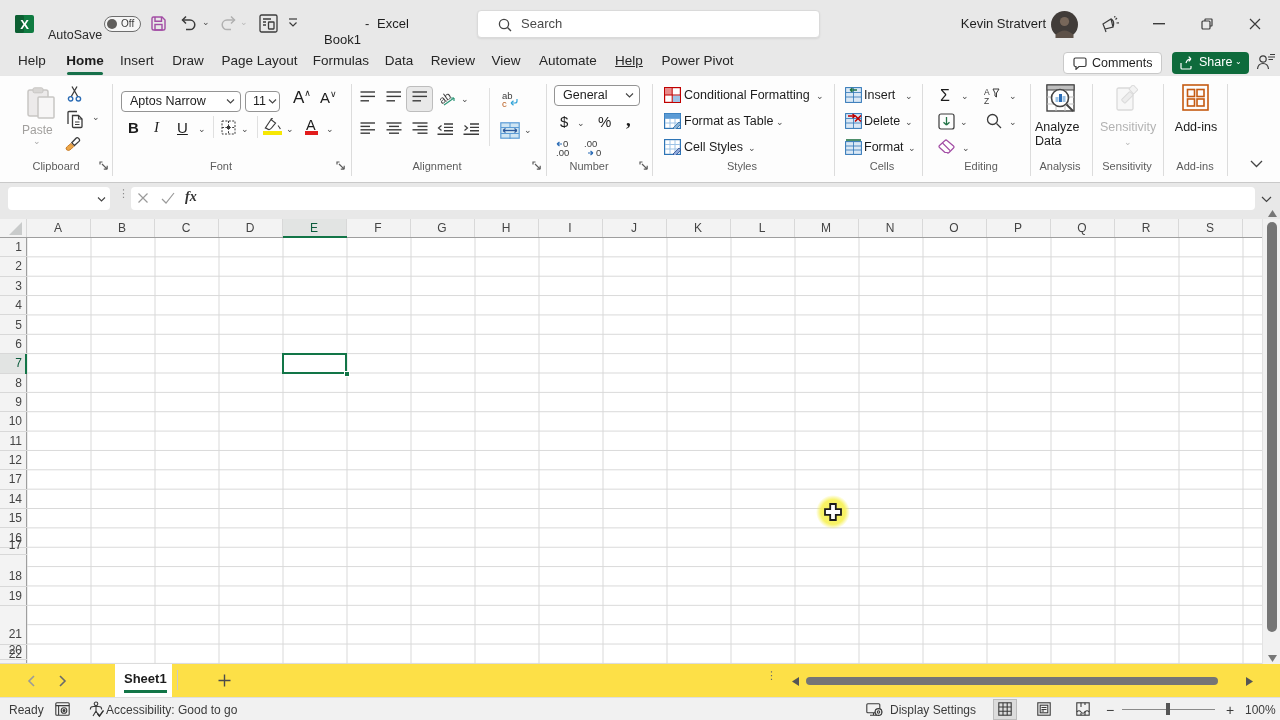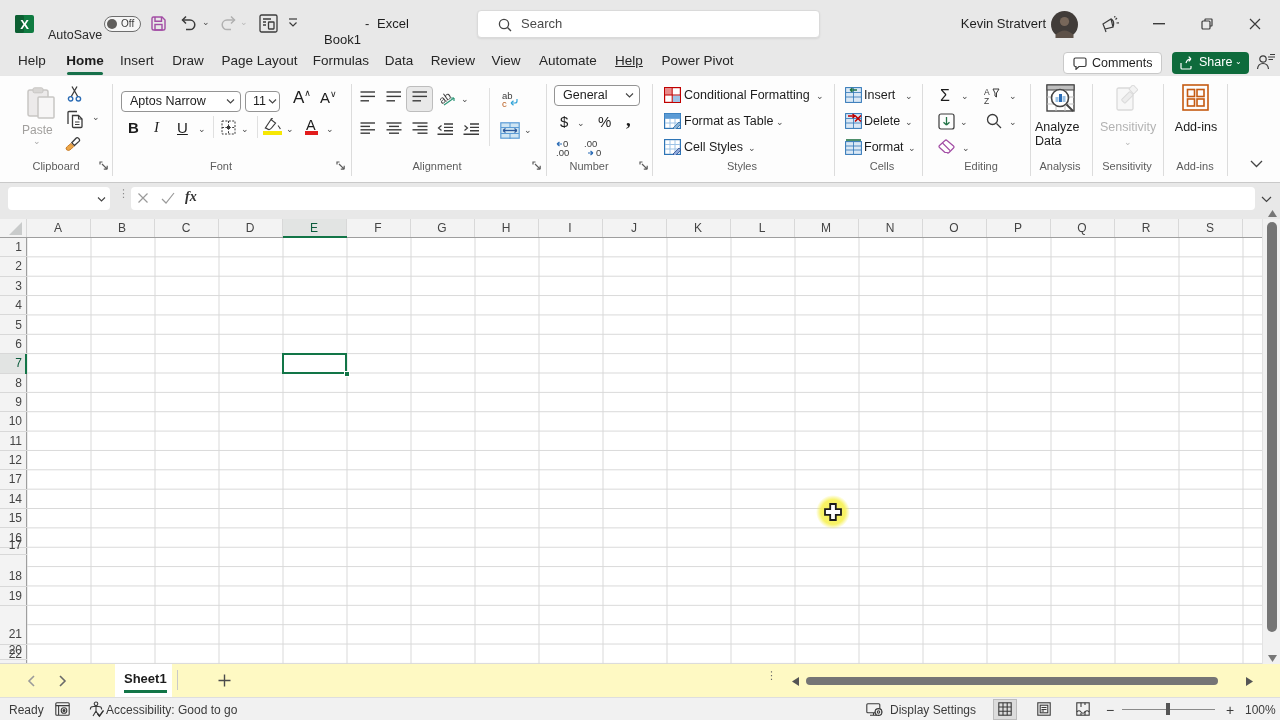--- a/index.html
+++ b/index.html
@@ -23,21 +23,21 @@
 #sheet { position:absolute; left:0; top:219px; width:1280px; height:445px; background:#fff; }
 #colheads { position:absolute; left:0; top:0; width:1262px; height:19px; background:#f3f3f3; border-bottom:1px solid #9e9e9e; }
 .ch { position:absolute; top:0; height:18px; line-height:18px; text-align:center; font-size:12px; color:#444; border-right:1px solid #d8d8d8; }
 .rh { position:absolute; left:0; width:27px; text-align:right; padding-right:5px; font-size:12px; color:#444; border-bottom:1px solid #d8d8d8; }
 #rowheads { position:absolute; left:0; top:19px; width:27px; height:426px; background:#f3f3f3; border-right:1px solid #9e9e9e; }
 #grid { position:absolute; left:27px; top:19px; width:1235px; height:426px;
   background-image:linear-gradient(to right,#d8d8d8 1px,transparent 1px),linear-gradient(to bottom,#d8d8d8 1px,transparent 1px);
   background-size:64px 19.364px; background-position:63.5px 18.36px; }
 #vscroll { position:absolute; left:1262px; top:0; width:18px; height:445px; background:#f1f1f1; border-left:1px solid #e3e3e3; }
 
-#tabbar { position:absolute; left:0; top:664px; width:1280px; height:33px; background:#fef9c3; }
+#tabbar { position:absolute; left:0; top:664px; width:1280px; height:33px; background:#fde047; }
 #statusbar { position:absolute; left:0; top:697px; width:1280px; height:23px; background:#f1f1f1; border-top:1px solid #dedede; font-size:12px; color:#3b3b3b; }
 </style></head>
 <body>
 <div id="app">
 <div id="titlebar">
 <svg class="abs" style="left:15px;top:15px" width="19" height="18" viewBox="0 0 19 18">
  <rect x="0" y="0" width="19" height="18" rx="2" fill="#0f7b41"></rect>
  <rect x="0" y="0" width="9" height="18" rx="2" fill="#0c5e32"></rect>
  <text x="9.5" y="13.5" font-size="13" font-weight="bold" fill="#fff" text-anchor="middle" font-family="Liberation Sans">X</text>
 </svg>

